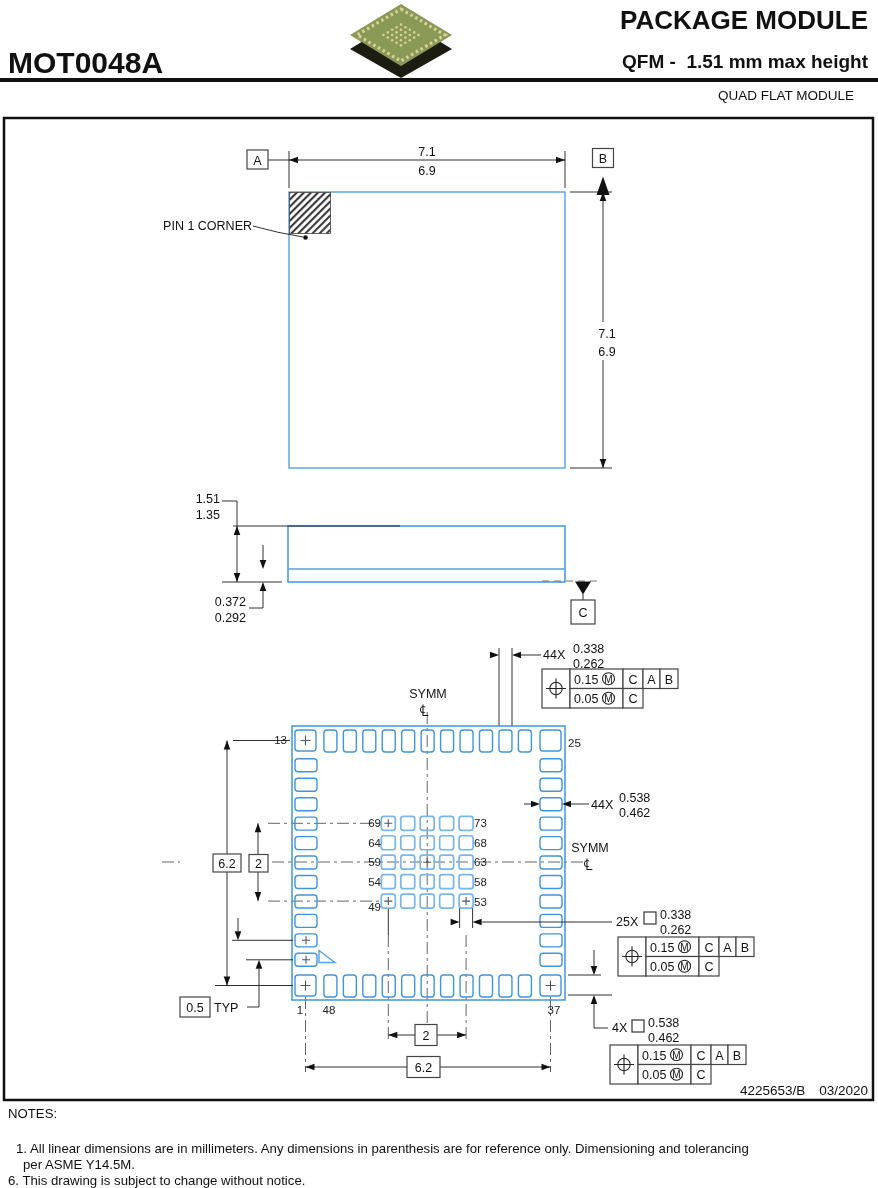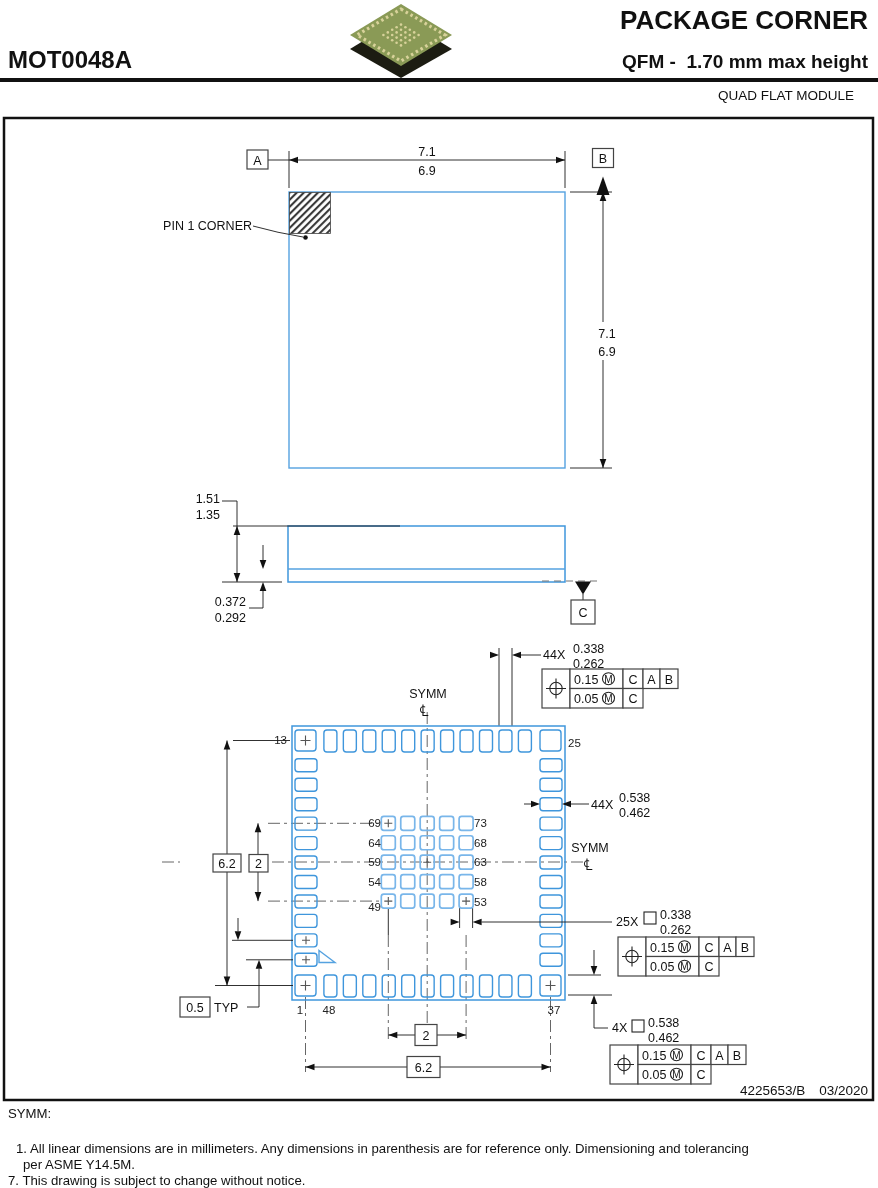--- a/index.html
+++ b/index.html
@@ -1,19 +1,19 @@
 <!DOCTYPE html>
 <html><head>
 <meta charset="utf-8">
 <style>
   html,body{margin:0;padding:0;background:#fff;}
   body{width:878px;height:1188px;position:relative;font-family:"Liberation Sans",sans-serif;color:#111;overflow:hidden;}
   .abs{position:absolute;}
   
-  #part-number{left:8px;top:46px;font-size:24px;font-weight:bold;}
+  #part-number{left:8px;top:46px;font-size:30px;font-weight:bold;}
   #doc-title{right:10px;top:5px;font-size:26px;font-weight:bold;}
   #doc-subtitle{right:10px;top:51px;font-size:19px;font-weight:bold;}
   #header-rule{left:0;top:78px;width:878px;height:4px;background:#111;}
   #package-family{right:24px;top:88px;font-size:13.5px;}
   
   .note{font-size:13.2px;line-height:16px;}
   #notes-heading{left:8px;top:1106px;}
   #note-1{left:8px;top:1141px;margin-left:8px;}
   #note-1b{left:23px;top:1157px;}
   #note-2{left:8px;top:1173px;}
@@ -64,22 +64,22 @@
       <circle cx="61.4" cy="37.6" r="1.3" fill="#d8d29a"></circle>
       <circle cx="57" cy="40.2" r="1.3" fill="#d8d29a"></circle>
       <circle cx="52.6" cy="42.8" r="1.3" fill="#d8d29a"></circle>
       <circle cx="74.6" cy="35" r="1.3" fill="#d8d29a"></circle>
       <circle cx="70.2" cy="37.6" r="1.3" fill="#d8d29a"></circle>
       <circle cx="65.8" cy="40.2" r="1.3" fill="#d8d29a"></circle>
       <circle cx="61.4" cy="42.8" r="1.3" fill="#d8d29a"></circle>
       <circle cx="57" cy="45.4" r="1.3" fill="#d8d29a"></circle>
     </g>
 </svg>
-<div class="abs" id="doc-title">PACKAGE CORNER</div>
-<div class="abs" id="doc-subtitle" style="white-space:pre;">QFM -  1.70 mm max height</div>
+<div class="abs" id="doc-title">PACKAGE MODULE</div>
+<div class="abs" id="doc-subtitle" style="white-space:pre;">QFM -  1.51 mm max height</div>
 <div class="abs" id="header-rule"></div>
 <div class="abs" id="package-family">QUAD FLAT MODULE</div>
 
 <svg id="dwg" class="abs" style="left:0;top:0;" width="878" height="1105" viewBox="0 0 878 1105">
   <defs>
     <pattern id="hatch" width="5" height="5" patternTransform="rotate(45)" patternUnits="userSpaceOnUse">
       <rect width="5" height="5" fill="#fff"></rect>
       <rect width="2.1" height="5" fill="#3a3a3a"></rect>
     </pattern>
   </defs>
@@ -398,16 +398,16 @@
       <path d="M466.1,1035l-9,-3.3v6.6z" class="ah"></path>
       <path d="M305.5,1067l9,-3.3v6.6z" class="ah"></path>
       <path d="M550.5,1067l-9,-3.3v6.6z" class="ah"></path>
     </g>
 
   <text x="868" y="1095" text-anchor="end" font-size="13.5">
     <tspan>4225653/B</tspan><tspan dx="14">03/2020</tspan>
   </text>
 </svg>
 
-<div class="abs note" id="notes-heading">SYMM:</div>
+<div class="abs note" id="notes-heading">NOTES:</div>
 <div class="abs note" id="note-1">1. All linear dimensions are in millimeters. Any dimensions in parenthesis are for reference only. Dimensioning and tolerancing</div>
 <div class="abs note" id="note-1b">per ASME Y14.5M.</div>
-<div class="abs note" id="note-2">7. This drawing is subject to change without notice.</div>
+<div class="abs note" id="note-2">6. This drawing is subject to change without notice.</div>
 
 </body></html>

